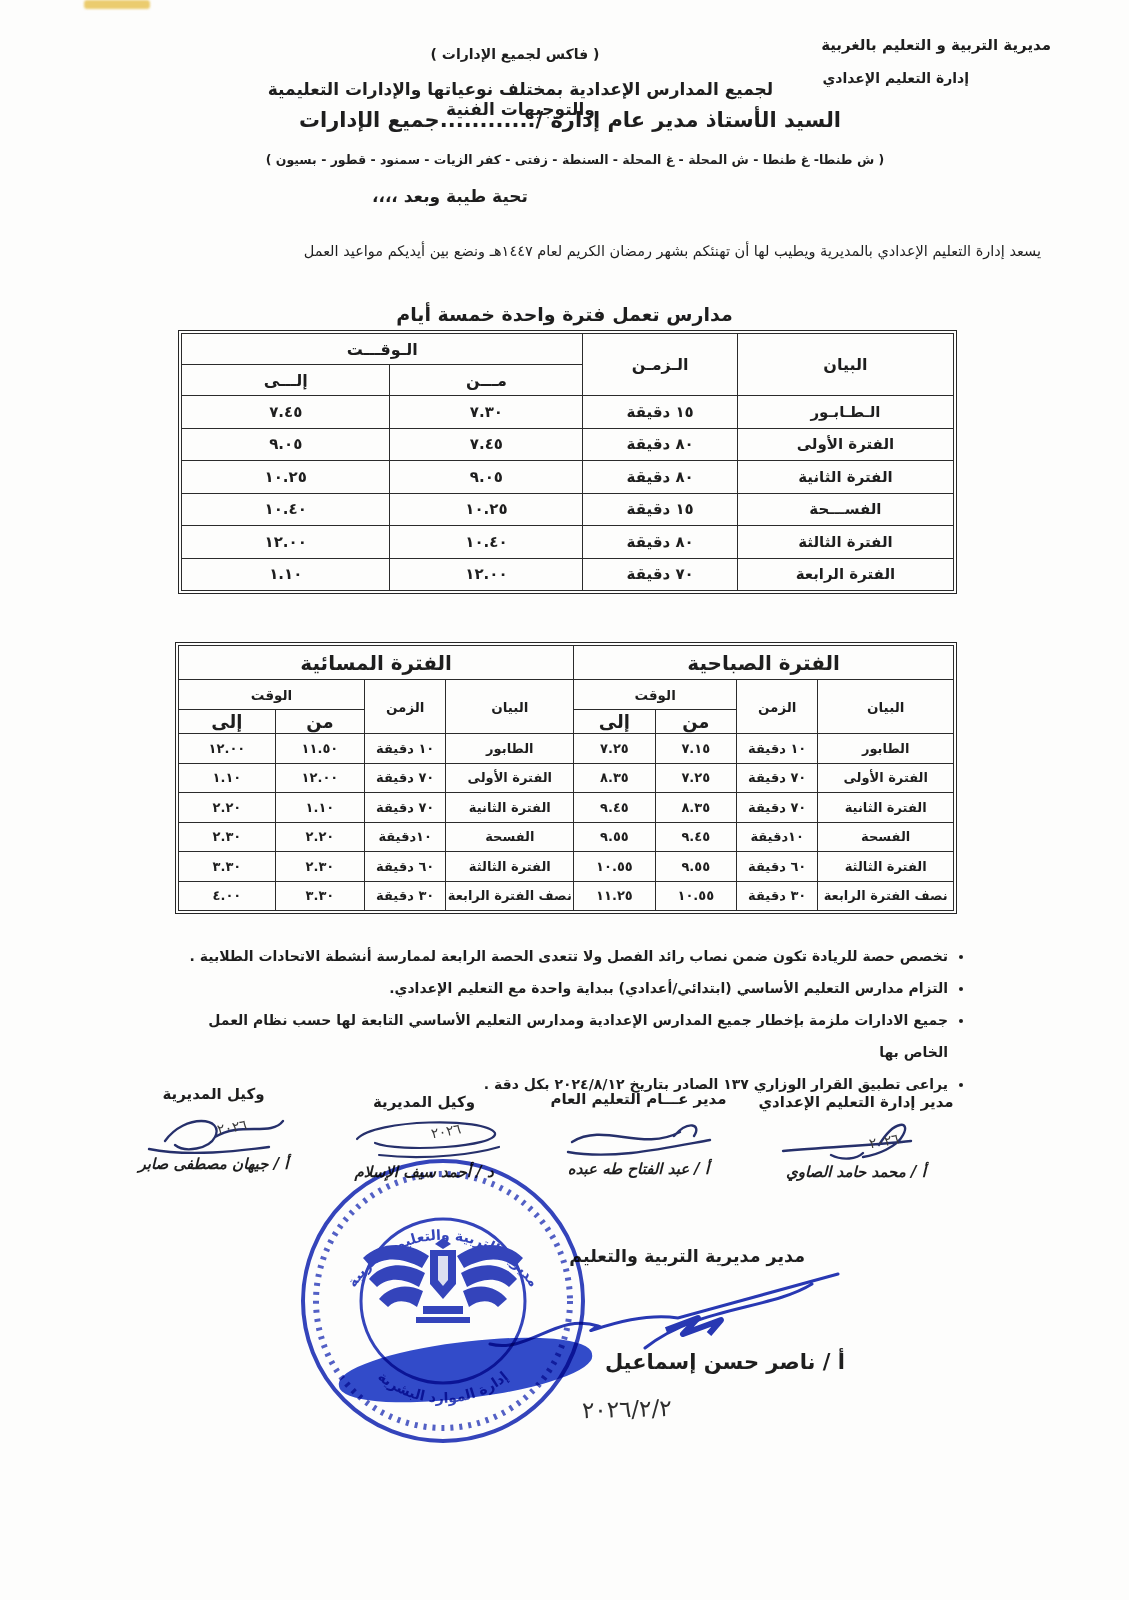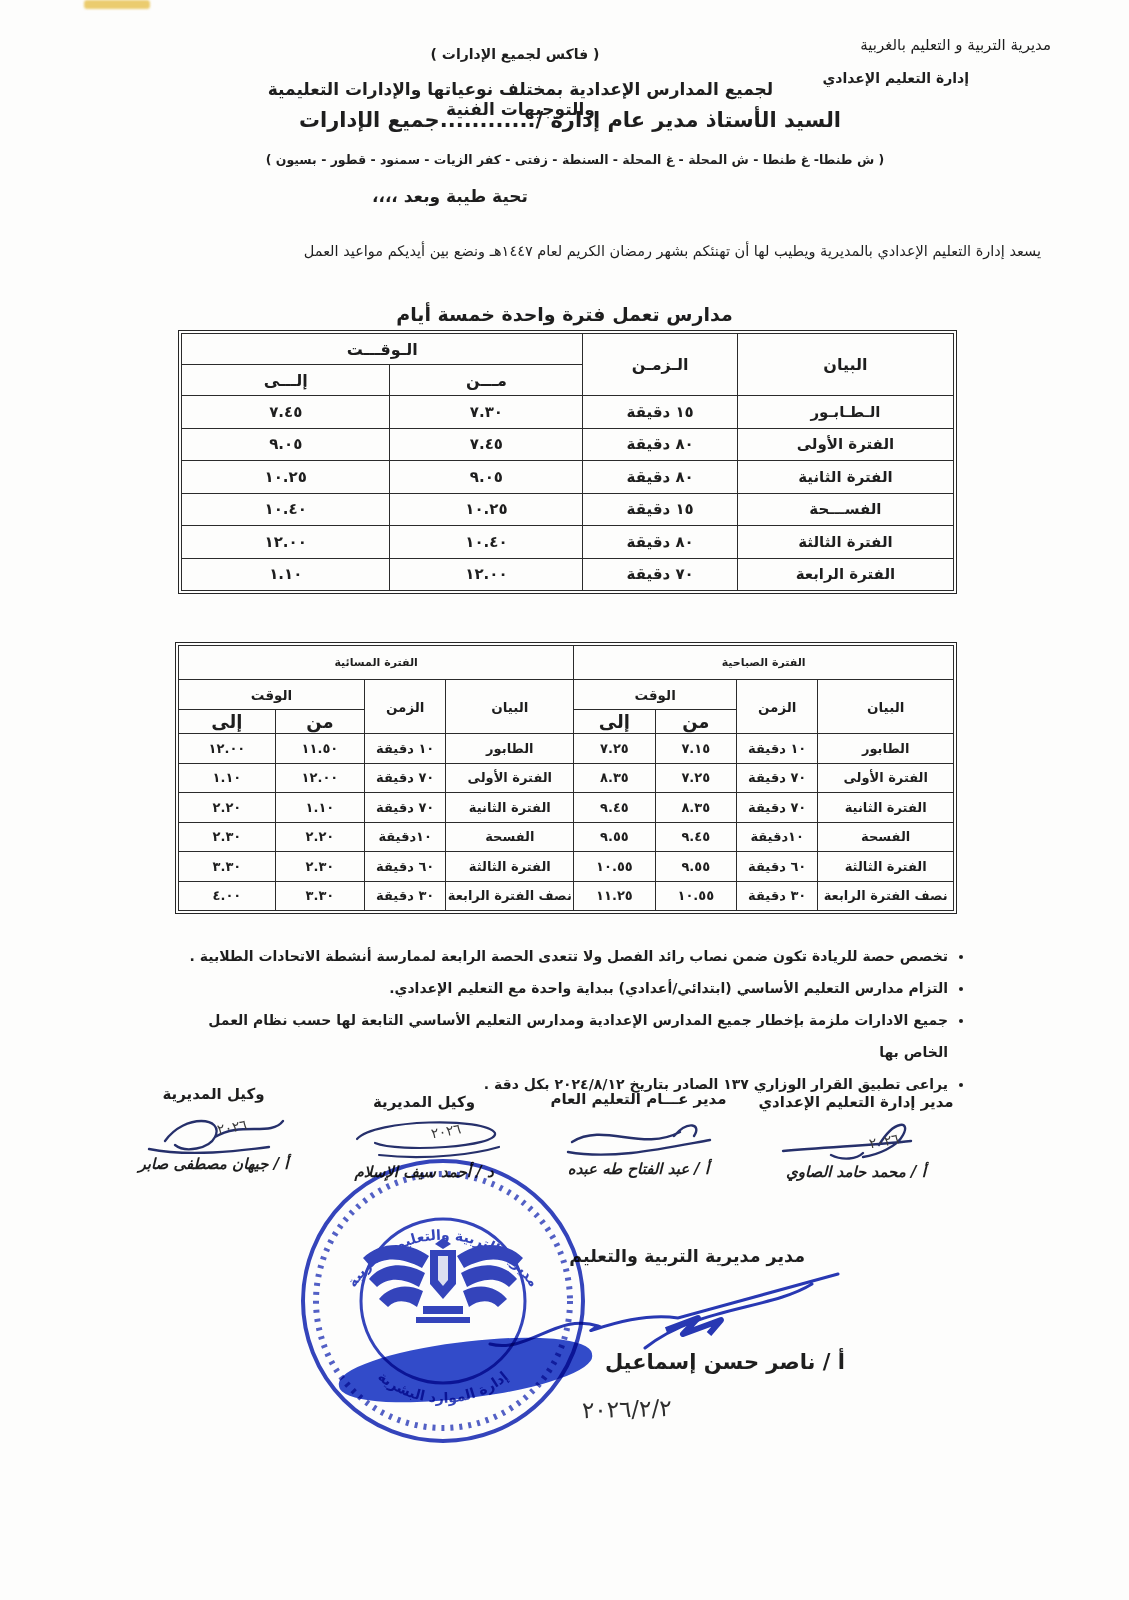--- a/index.html
+++ b/index.html
@@ -7,42 +7,42 @@
   body { font-family:"DejaVu Sans", sans-serif; }
   .page {
     position:relative; width:1129px; height:1600px; margin:0 auto;
     background:#fdfdfc; overflow:hidden; direction:rtl; color:#1e1e1e;
   }
   .abs { position:absolute; }
   .c { text-align:center; }
 
   .smudge { left:84px; top:0; width:66px; height:9px; background:#e9c457; opacity:.85; filter:blur(1px); border-radius:3px; }
 
-  .org1 { right:78px; top:36px; font-size:15px; font-weight:400; }
+  .org1 { right:78px; top:36px; font-size:15px; font-weight:700; }
   .org2 { right:160px; top:70px; font-size:14px; font-weight:700; }
   .fax  { left:390px; top:46px; width:250px; font-size:14px; font-weight:700; }
   .dist { left:228px; top:79px; width:585px; font-size:17px; font-weight:700; }
   .addressee { left:275px; top:108px; width:590px; font-size:21px; font-weight:700; letter-spacing:.5px; }
   .districts { left:230px; top:152px; width:690px; font-size:12.5px; font-weight:700; }
   .greeting  { left:340px; top:186px; width:220px; font-size:17px; font-weight:700; }
 
   .para { right:88px; top:236px; width:955px; font-size:14.5px; line-height:30px; font-weight:500; text-align:right; }
 
   .t-title1 { left:0; top:297px; width:100%; font-size:19px; font-weight:700;margin-top:6px; }
   .t-title2 { left:0; top:608px; width:100%; font-size:19px; font-weight:700; }
 
   .twrap { border:1.8px solid #262626; padding:2px; background:transparent; }
   .twrap1 { left:178px; top:330px; width:779px; }
   .twrap2 { left:175px; top:642px; width:782px; }
   table { width:100%; border-collapse:collapse; table-layout:fixed; }
   th, td { border:1.5px solid #2b2b2b; text-align:center; vertical-align:middle; font-weight:700; }
   .t1 th { height:31px; font-size:16px; }
   .t1 td { height:32.5px; font-size:15px; }
   .t2 th { font-size:13.5px; }
-  .t2 .hA th { height:34px; font-size:11px; }
+  .t2 .hA th { height:34px; font-size:20px; }
   .t2 .hB th { height:30px; }
   .t2 .hC th { height:24px; font-size:18px;margin-top:47px; }
   .t2 td { height:29.5px; font-size:13px; }
 
   .notes { right:172px; top:940px; width:785px; }
   .notes li { list-style:disc; margin-right:9px; font-size:14px; font-weight:700; line-height:32px; }
 
   .sig-block { text-align:center; }
   .sig-title { font-size:15px; font-weight:700; white-space:nowrap; }
   .sig-name  { font-size:15px; font-weight:700; white-space:nowrap;font-style:italic; }

